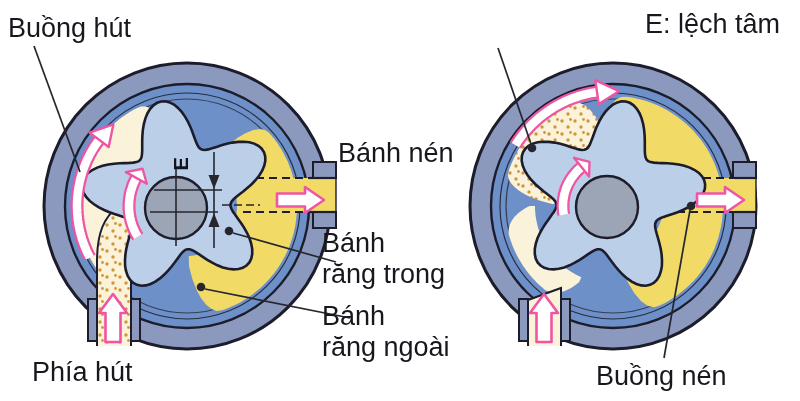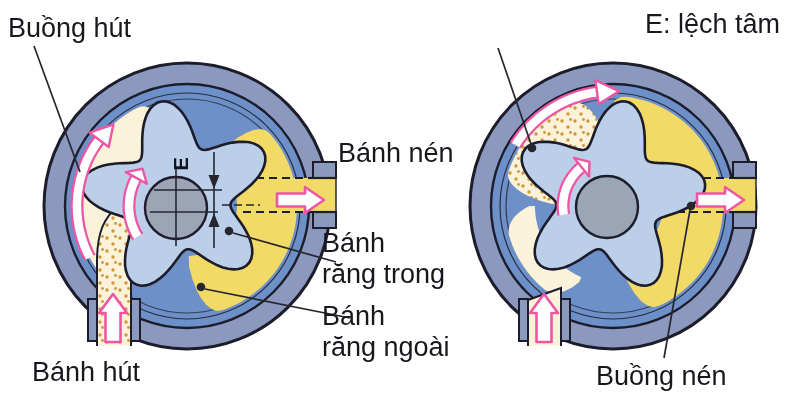--- a/index.html
+++ b/index.html
@@ -119,17 +119,17 @@
 
   <div class="lbl center" style="left:322px;top:228px;width:150px">
     <span style="display:block">Bánh</span>
     <span style="display:block">răng trong</span>
   </div>
   <div class="lbl center" style="left:322px;top:301px;width:150px">
     <span style="display:block">Bánh</span>
     <span style="display:block">răng ngoài</span>
   </div>
 
-  <div class="lbl" style="left:32px;top:357px">Bánh hút</div>
+  <div class="lbl" style="left:32px;top:357px">Phía hút</div>
   <div class="lbl" style="left:596px;top:361px">Buồng nén</div>
 
   <span id="e-symbol">E</span>
 </div>
 
 </body></html>

